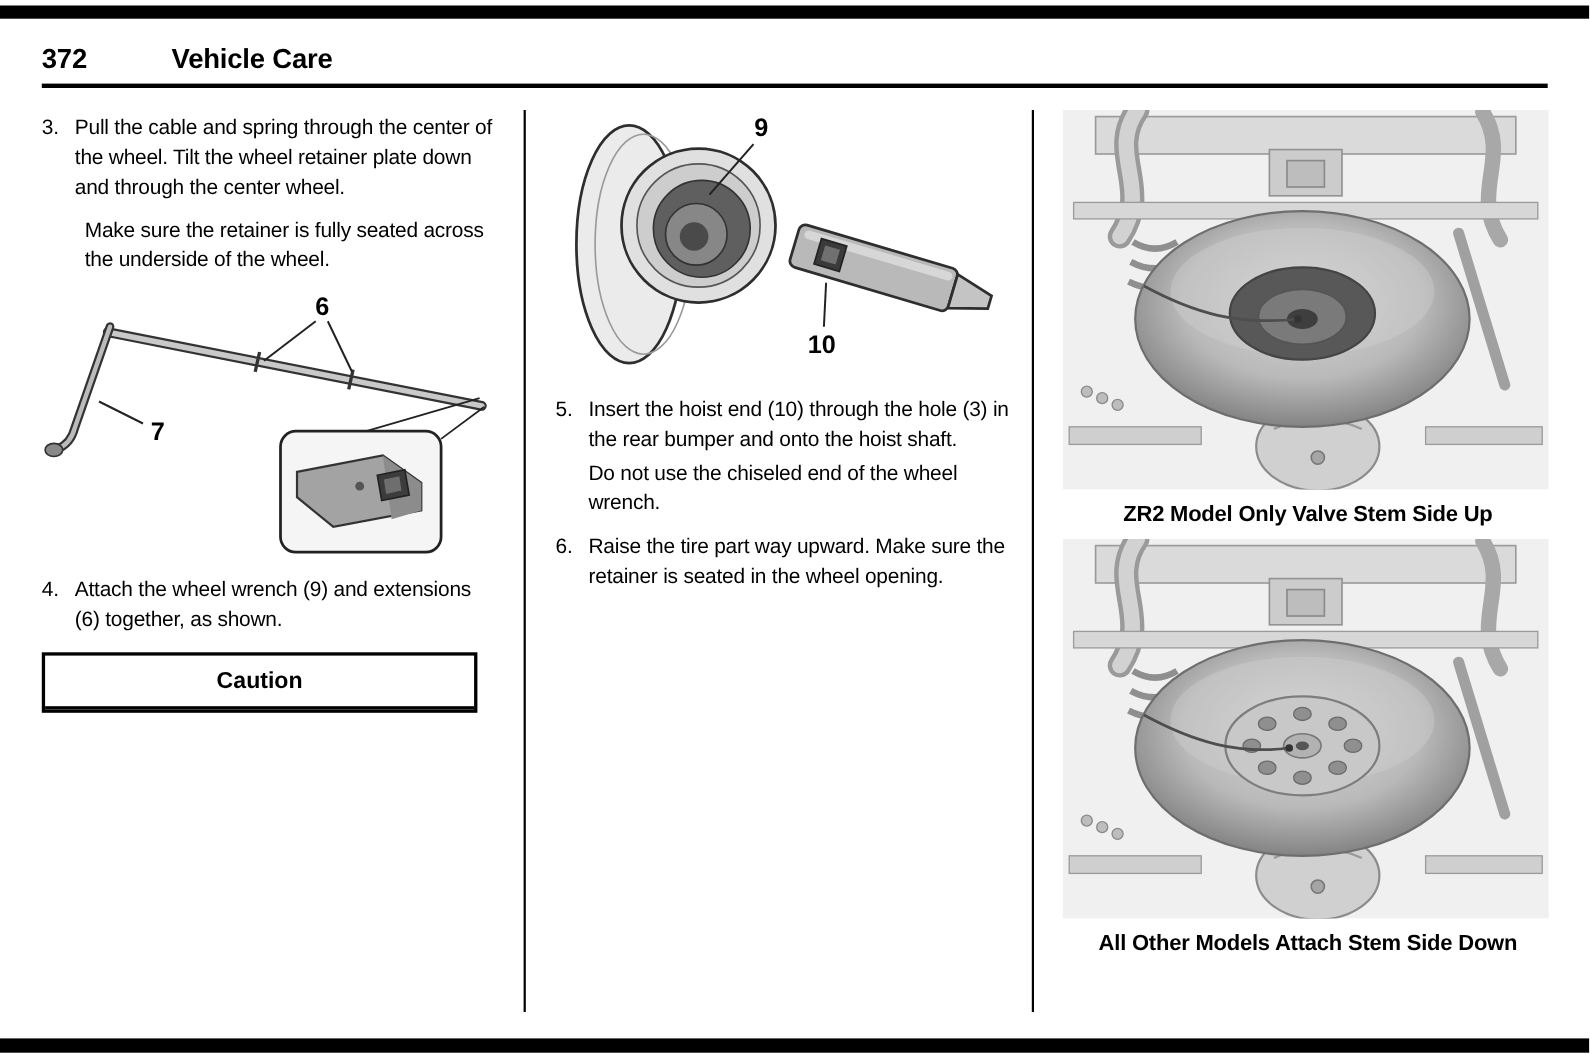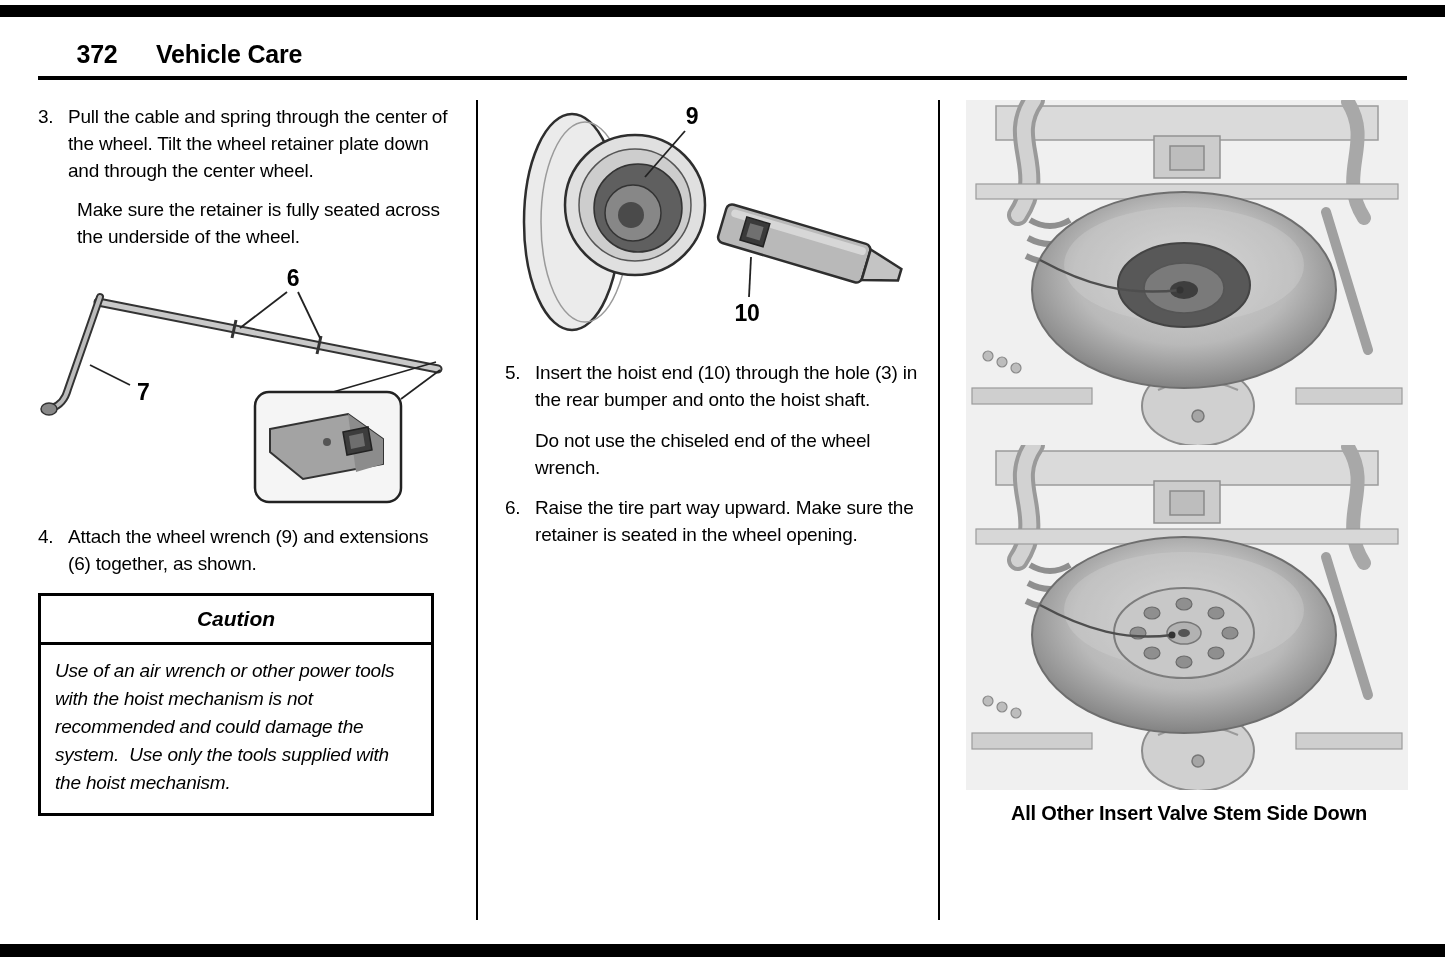--- a/index.html
+++ b/index.html
@@ -3,21 +3,21 @@
 <meta charset="utf-8">
 <style>
   * { margin:0; padding:0; box-sizing:border-box; }
   html,body { background:#ffffff; }
   body { font-family:"Liberation Sans", sans-serif; color:#000; }
   .page { position:relative; width:1445px; height:958px; background:#fff; overflow:hidden; }
 
   .rule-top    { position:absolute; top:5px;   left:0; right:0; height:12px; background:#000; }
   .rule-bottom { position:absolute; top:944px; left:0; right:0; height:13px; background:#000; }
 
-  .header { position:absolute; top:40px; left:38px; font-weight:bold; font-size:25px; letter-spacing:-0.2px;text-align:center; }
+  .header { position:absolute; top:40px; left:38px; font-weight:bold; font-size:25px; letter-spacing:-0.2px; }
   .header .pn { display:inline-block; width:118px; }
   .header-rule { position:absolute; top:76px; left:38px; width:1369px; height:4px; background:#000; }
 
   .vdiv { position:absolute; top:100px; height:820px; width:2px; background:#000; }
   .vdiv.d1 { left:476px; }
   .vdiv.d2 { left:938px; }
 
   .col { position:absolute; font-size:19px; line-height:27px; letter-spacing:-0.2px; }
   .col-left  { left:38px;  top:103px; width:414px; }
   .col-mid   { left:505px; top:95px;  width:415px; }
@@ -26,23 +26,23 @@
   .step { display:flex; }
   .step-num  { width:30px; flex:0 0 30px; }
   .step-body { flex:1; }
   p.hang { margin-left:39px; margin-top:12px; }
 
   .figure { margin:14px 0; }
   .figure svg { display:block; }
 
   .step-4 { margin-top:14px; }
   .step-6 { margin-top:13px; }
-  .mid-para { margin-left:30px; margin-top:14px; }
-
-  .caution { margin-top:16px; margin-right:18px; border:3px solid #000;font-style:italic; }
+  .mid-para { margin-left:30px; margin-top:4px; }
+
+  .caution { margin-top:16px; margin-right:18px; border:3px solid #000; }
   .caution-title { text-align:center; font-weight:bold; font-size:21px; padding:9px 0 10px; border-bottom:3px solid #000; letter-spacing:0; }
   .caution-body  { padding:12px 14px 16px; line-height:28px; }
 
   .rfig { width:442px; height:345px; }
   .rcaption { text-align:center; font-weight:bold; font-size:20px; line-height:26px; margin:10px 0 9px; letter-spacing:-0.2px; }
 
   svg text.fig-label { font-family:"Liberation Sans", sans-serif; font-weight:bold; font-size:23px; fill:#000; }
 </style>
 </head>
 <body>
@@ -99,21 +99,20 @@
       </svg>
     </div>
 
     <div class="step step-4">
       <span class="step-num">4.</span>
       <span class="step-body">Attach the wheel wrench (9) and extensions (6) together, as shown.</span>
     </div>
 
     <div class="caution">
       <div class="caution-title">Caution</div>
-      <div class="caution-body">Use of an air wrench or other power tools with the hoist mechanism is not recommended and could damage the system.&nbsp; Use only the tools supplied with the hoist mechanism.</div>
     </div>
 
   </div>
 
   <div class="col col-mid">
 
     <div class="figure" style="margin-top:0;">
       <svg width="410" height="250" viewBox="0 0 410 250">
 
         <ellipse cx="67" cy="127" rx="48" ry="108" fill="#ebebeb" stroke="#2e2e2e" stroke-width="2.5"></ellipse>
@@ -188,20 +187,21 @@
         <ellipse cx="218" cy="185" rx="66" ry="42" fill="#585858" stroke="#444" stroke-width="2"></ellipse>
         <ellipse cx="218" cy="188" rx="40" ry="25" fill="#7a7a7a" stroke="#555" stroke-width="1.5"></ellipse>
         <ellipse cx="218" cy="190" rx="14" ry="9" fill="#3e3e3e"></ellipse>
         <path d="M74 160 C 120 185, 160 196, 214 190" fill="none" stroke="#4e4e4e" stroke-width="2.5"></path>
         <circle cx="214" cy="190" r="3.5" fill="#333"></circle>
         <circle cx="22" cy="256" r="5" fill="#bdbdbd" stroke="#8a8a8a" stroke-width="1.2"></circle>
         <circle cx="36" cy="262" r="5" fill="#bdbdbd" stroke="#8a8a8a" stroke-width="1.2"></circle>
         <circle cx="50" cy="268" r="5" fill="#bdbdbd" stroke="#8a8a8a" stroke-width="1.2"></circle>
       </svg>
     </div>
+    <div class="rcaption">ZR2 Model Only Valve Stem Side Up</div>
 
     <div class="rfig">
       <svg width="442" height="345" viewBox="0 0 442 345">
         <defs>
           <radialGradient id="gTireB" cx="50%" cy="42%" r="65%">
             <stop offset="0%" stop-color="#d6d6d6"></stop>
             <stop offset="55%" stop-color="#b9b9b9"></stop>
             <stop offset="85%" stop-color="#8a8a8a"></stop>
             <stop offset="100%" stop-color="#707070"></stop>
           </radialGradient>
@@ -235,19 +235,19 @@
         <ellipse cx="250" cy="168" rx="8" ry="6" fill="#8f8f8f" stroke="#6b6b6b" stroke-width="1.2"></ellipse>
         <ellipse cx="218" cy="188" rx="17" ry="11" fill="#b2b2b2" stroke="#777" stroke-width="1.5"></ellipse>
         <ellipse cx="218" cy="188" rx="6" ry="4" fill="#555"></ellipse>
         <path d="M74 160 C 120 185, 160 196, 206 190" fill="none" stroke="#4e4e4e" stroke-width="2.5"></path>
         <circle cx="206" cy="190" r="3.5" fill="#333"></circle>
         <circle cx="22" cy="256" r="5" fill="#bdbdbd" stroke="#8a8a8a" stroke-width="1.2"></circle>
         <circle cx="36" cy="262" r="5" fill="#bdbdbd" stroke="#8a8a8a" stroke-width="1.2"></circle>
         <circle cx="50" cy="268" r="5" fill="#bdbdbd" stroke="#8a8a8a" stroke-width="1.2"></circle>
       </svg>
     </div>
-    <div class="rcaption">All Other Insert Valve Stem Side Down</div>
+    <div class="rcaption">All Other Models Attach Stem Side Down</div>
 
   </div>
 
   <div class="rule-bottom"></div>
 
 </div>
 
 </body></html>

